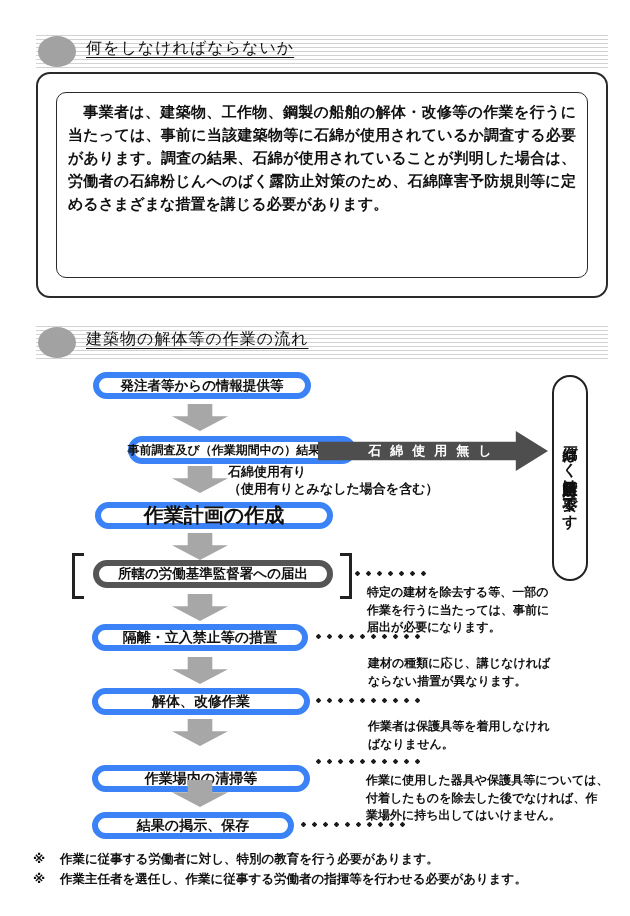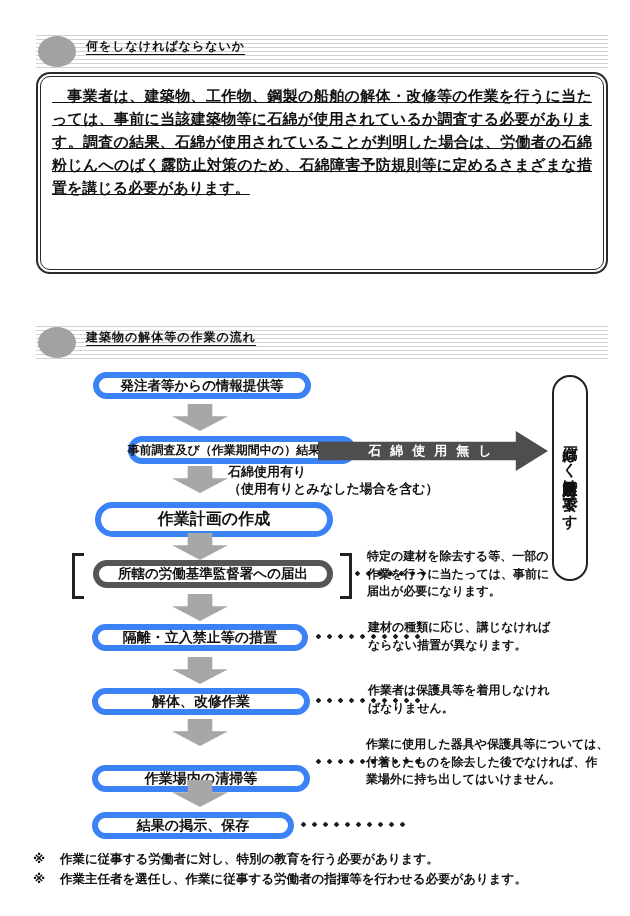--- a/index.html
+++ b/index.html
@@ -6,25 +6,25 @@
   .page{
     position:relative;width:630px;height:916px;background:#fff;overflow:hidden;
     font-family:"Liberation Sans","DejaVu Sans",sans-serif;color:#111;
   }
   
   .sec-header{position:absolute;left:36px;width:572px;height:34px;}
   .stripes{position:absolute;inset:0;
     background:repeating-linear-gradient(to bottom,#d2d2d2 0 1px,#ffffff 1px 4px);}
   .hdr-circle{position:absolute;left:2px;top:1px;width:38px;height:31px;
     background:#a2a2a2;border-radius:50%;}
-  .sec-title{position:absolute;left:50px;top:3px;font-size:12px;font-weight:bold;
+  .sec-title{position:absolute;left:50px;top:3px;font-size:16px;font-weight:normal;
     text-decoration:underline;text-underline-offset:4px;letter-spacing:1px;white-space:nowrap;text-align:center;}
   
-  .parabox{position:absolute;left:36px;top:72px;width:572px;height:202px;
-    border:2px solid #2a2a2a;border-radius:14px;box-sizing:border-box;padding:2px;text-decoration:underline;}
+  .parabox{position:absolute;left:36px;top:72px;width:572px;height:226px;
+    border:2px solid #2a2a2a;border-radius:14px;box-sizing:border-box;padding:18px;}
   .parabox-inner{border:1px solid #2a2a2a;border-radius:10px;height:100%;
     box-sizing:border-box;padding:7px 11px 0 11px;}
   .para{margin:0 0 10px 0;font-size:15px;font-weight:bold;line-height:23px;
     text-align:justify;}
   
   .stadium{position:absolute;background:#fff;border:6px solid #3b82f6;border-radius:20px;
     display:flex;align-items:center;justify-content:center;font-weight:bold;
     box-sizing:border-box;white-space:nowrap;}
   .down-arrow{position:absolute;width:56px;height:27px;background:#a7a7a7;
     clip-path:polygon(28% 0,72% 0,72% 45%,100% 45%,50% 100%,0 45%,28% 45%);}
@@ -39,21 +39,21 @@
     writing-mode:vertical-rl;text-orientation:upright;
     display:flex;align-items:center;justify-content:center;
     font-size:15px;font-weight:bold;letter-spacing:0px;line-height:32px;}
   .branch-label{position:absolute;left:228px;font-size:13px;font-weight:bold;white-space:nowrap;}
   .bracket{position:absolute;width:12px;height:46px;box-sizing:border-box;}
   .bracket-l{border-left:3px solid #222;border-top:3px solid #222;border-bottom:3px solid #222;}
   .bracket-r{border-right:3px solid #222;border-top:3px solid #222;border-bottom:3px solid #222;}
   .dots{position:absolute;height:5px;
     background-image:radial-gradient(circle at 2.5px 2.5px,#1b1b1b 2px,transparent 2.4px);
     background-size:11px 5px;background-repeat:repeat-x;}
-  .flownote{position:absolute;font-size:12px;font-weight:bold;line-height:17.5px;white-space:pre-line;}
+  .flownote{position:absolute;font-size:12px;font-weight:bold;line-height:17.5px;white-space:pre-line;margin-top:36px;}
   
   .footnote{position:absolute;left:33px;display:flex;font-size:12.5px;font-weight:bold;}
   .footnote .marker{width:27px;flex:none;}
 </style>
 </head>
 <body>
 
 <div class="page">
 
   <div class="sec-header" style="top:35px;">
@@ -83,21 +83,21 @@
   <div class="right-arrow">
     <span>石綿使用無し</span>
   </div>
 
   <div class="vbox">石綿ばく露防止対策は不要です</div>
 
   <div class="down-arrow" style="left:172px;top:466px;"></div>
   <div class="branch-label" style="top:463px;">石綿使用有り</div>
   <div class="branch-label" style="top:480px;">（使用有りとみなした場合を含む）</div>
 
-  <div class="stadium" style="left:95px;top:502px;width:238px;height:35px;font-size:16px;">作業計画の作成</div>
+  <div class="stadium" style="left:95px;top:502px;width:238px;height:27px;font-size:20px;">作業計画の作成</div>
 
   <div class="down-arrow" style="left:172px;top:533px;"></div>
 
   <div class="bracket bracket-l" style="left:72px;top:553px;"></div>
   <div class="stadium" style="left:93px;top:560px;width:240px;height:28px;font-size:13.5px;border-color:#555;">所轄の労働基準監督署への届出</div>
   <div class="bracket bracket-r" style="left:340px;top:553px;"></div>
   <div class="dots" style="left:355px;top:571px;width:73px;"></div>
   <div class="flownote" style="left:367px;top:548px;">特定の建材を除去する等、一部の
 作業を行うに当たっては、事前に
 届出が必要になります。</div>

